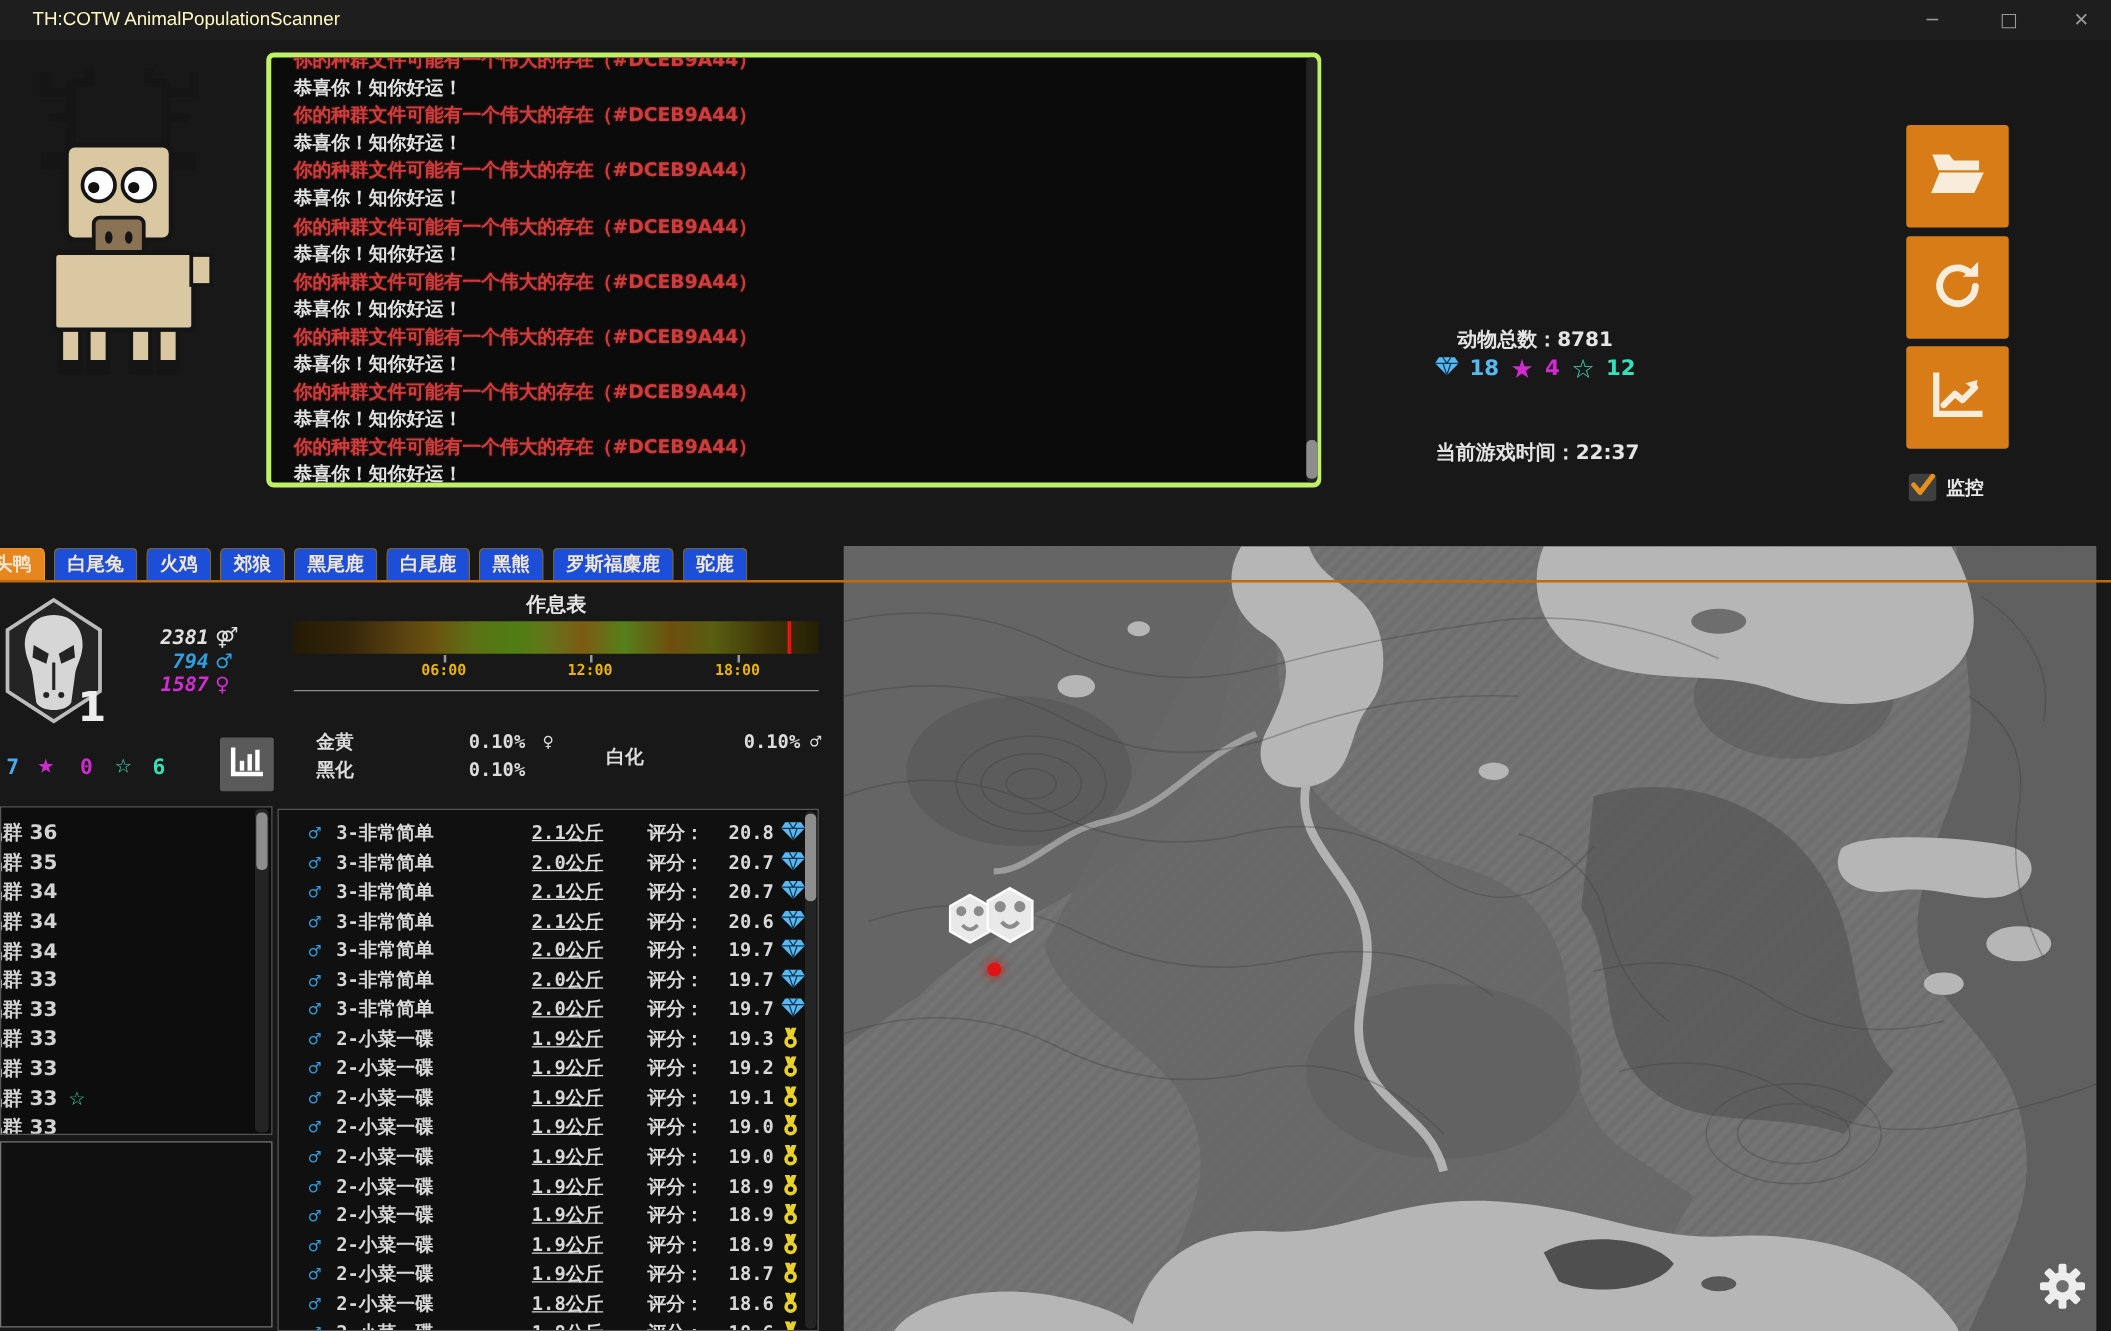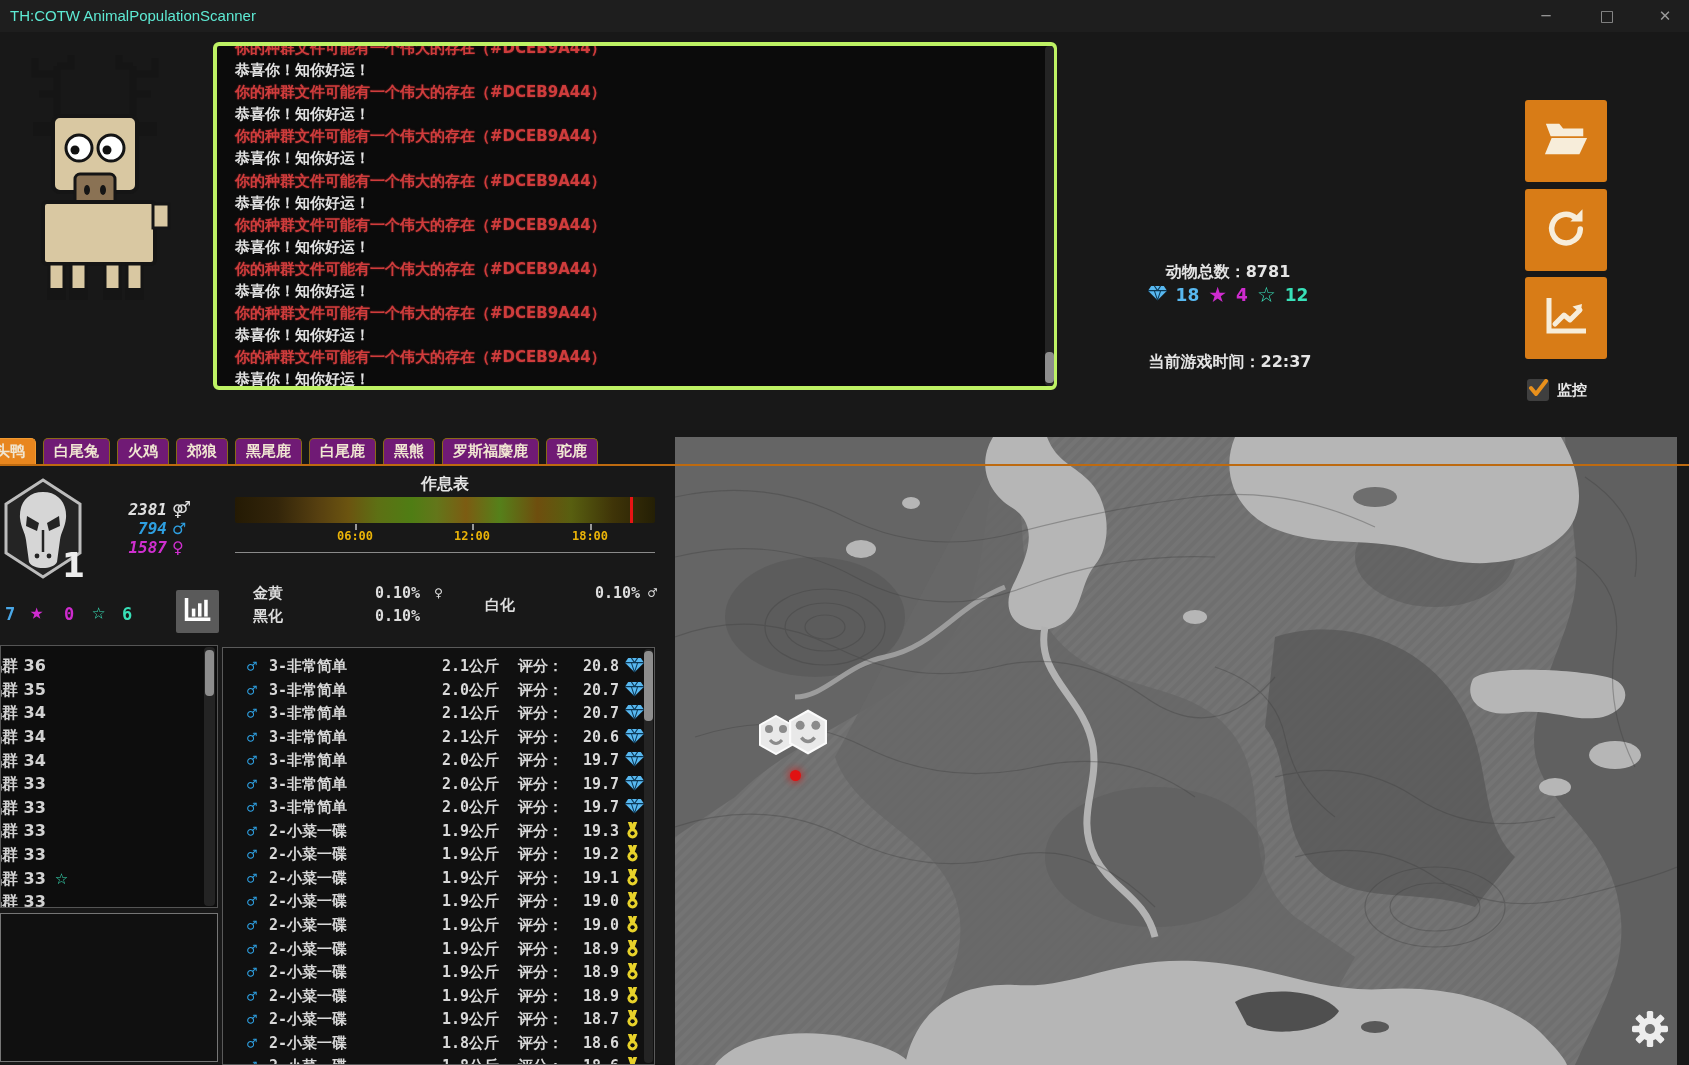--- a/index.html
+++ b/index.html
@@ -1,21 +1,21 @@
 <!DOCTYPE html>
 <html><head>
 <meta charset="utf-8">
 <style>
   html,body{margin:0;padding:0;background:#000;}
   .stage{position:relative;width:1689px;height:1065px;background:#181818;overflow:hidden;
          font-family:"DejaVu Sans","Liberation Sans",sans-serif;}
   .abs{position:absolute;}
   
   .titlebar{position:absolute;left:0;top:0;width:1689px;height:32px;background:#1e1e1e;}
-  .title-text{position:absolute;left:10px;top:7px;font:15px "Liberation Sans",sans-serif;color:#5eead4;}
+  .title-text{position:absolute;left:26px;top:7px;font:15px "Liberation Sans",sans-serif;color:#fef9c3;}
   .winbtn{position:absolute;top:4px;width:40px;height:24px;color:#9a9a9a;font-size:15px;
           display:flex;align-items:center;justify-content:center;cursor:default;}
   
   .logbox{position:absolute;left:213px;top:42px;width:844px;height:348px;background:#0b0b0b;
           border:4px solid #bef264;border-radius:6px;overflow:hidden;padding:0 14px 0 18px;box-sizing:border-box;}
   .log-line{font-weight:700;font-size:15px;line-height:22.1px;white-space:nowrap;}
   .log-line.rare{color:#cf3c3c;text-shadow:0 0 2px rgba(210,60,60,.55);}
   .log-line.lucky{color:#e2e2e2;}
   .log-line:first-child{margin-top:-9px;}
   .sb-track{position:absolute;background:#242424;border-radius:4px;}
@@ -32,21 +32,21 @@
   .reserve-time{position:absolute;left:1100px;top:352px;width:260px;text-align:center;color:#e4e4e4;
                 font-weight:700;font-size:16px;}
   
   .tbtn{position:absolute;left:1525px;width:82px;height:82px;background:#d87c17;border-radius:3px;
         display:flex;align-items:center;justify-content:center;cursor:pointer;}
   .chkbox{position:absolute;left:1527px;top:379px;width:22px;height:22px;background:#3f3f3f;border-radius:3px;
           display:flex;align-items:center;justify-content:center;cursor:pointer;}
   .chklabel{position:absolute;left:1557px;top:381px;color:#e8e8e8;font-weight:700;font-size:15px;}
   
   .tabbar{position:absolute;left:0;top:438px;width:1689px;height:27px;display:flex;gap:7px;overflow:hidden;}
-  .tab{flex:0 0 auto;padding:3px 10px 4px 10px;border-radius:5px 5px 0 0;background:#701a75;
+  .tab{flex:0 0 auto;padding:3px 10px 4px 10px;border-radius:5px 5px 0 0;background:#1d4ed8;
        border:1px solid #8a6a18;border-bottom:none;color:#f0e6d2;font-weight:700;font-size:15px;
        white-space:nowrap;cursor:pointer;}
   .tab.selected{background:#e8861e;border-color:#f09a30;}
   .tab:first-child{margin-left:-16px;}
   .tab-underline{position:absolute;left:0;top:464px;width:1689px;height:2px;background:#bd6a10;z-index:6;}
   
   .sp-num{position:absolute;width:72px;text-align:right;font-weight:700;font-size:16px;
           font-family:"DejaVu Sans Mono",monospace;font-style:italic;}
   .sp-sym{position:absolute;left:172px;font-weight:700;font-size:16px;}
   .badge-one{position:absolute;left:62px;top:546px;color:#ececec;font-weight:700;font-size:33px;}
@@ -77,21 +77,21 @@
   .emptybox{position:absolute;left:0;top:913px;width:218px;height:149px;border:1px solid #767676;
             box-sizing:border-box;background:#101010;}
   
   .animallist{position:absolute;left:222px;top:647px;width:433px;height:418px;background:#101010;
               border:1px solid #5a5a5a;box-sizing:border-box;overflow:hidden;padding-top:7px;}
   .a-row{position:relative;height:23.55px;cursor:pointer;}
   .a-row span{position:absolute;top:2px;font-weight:700;font-size:15px;color:#d8d8d8;
               font-family:"DejaVu Sans Mono",monospace;white-space:nowrap;}
   .a-sex{left:24px;color:#2e9fe0 !important;font-size:16px !important;}
   .a-diff{left:46px;}
-  .a-weight{left:186px;width:90px;text-align:right;}
+  .a-weight{left:186px;width:90px;text-align:center;text-decoration:underline;}
   .a-slabel{left:295px;}
   .a-score{left:336px;width:60px;text-align:right;}
   .a-icon{position:absolute;left:402px;top:3px;width:20px;height:18px;}
   
   .map{position:absolute;left:675px;top:437px;width:1002px;height:628px;background:#747474;overflow:hidden;}
   .map-marker{position:absolute;}
   .map-dot{position:absolute;width:11px;height:11px;border-radius:50%;background:#e01212;
            box-shadow:0 0 7px 2px rgba(224,18,18,.55);}
   .map-gear{position:absolute;left:955px;top:572px;width:40px;height:40px;cursor:pointer;}
 </style>

